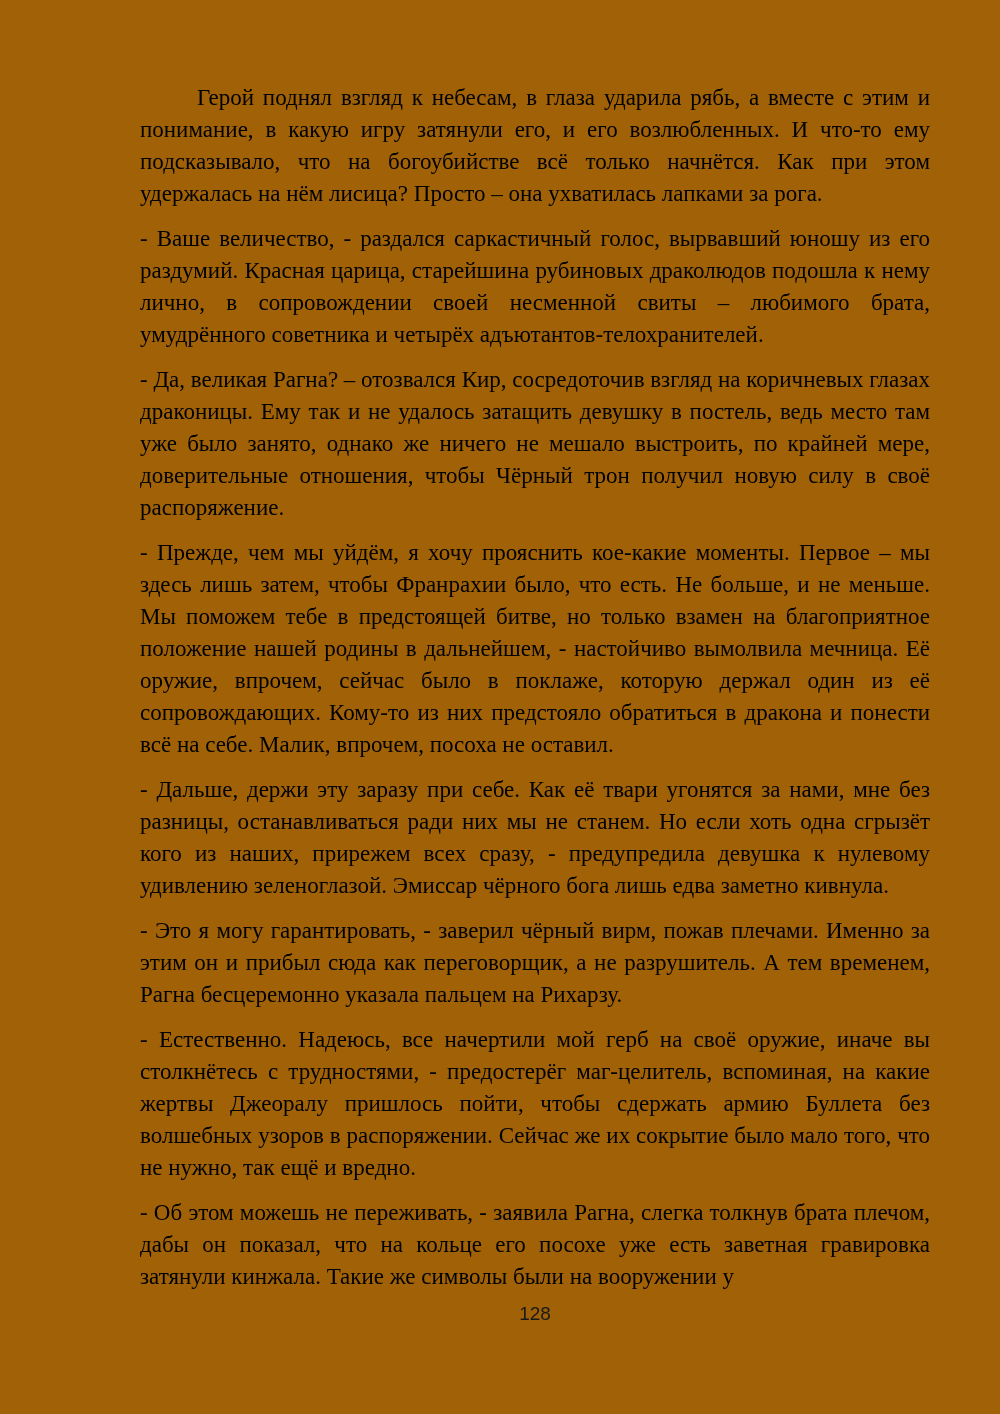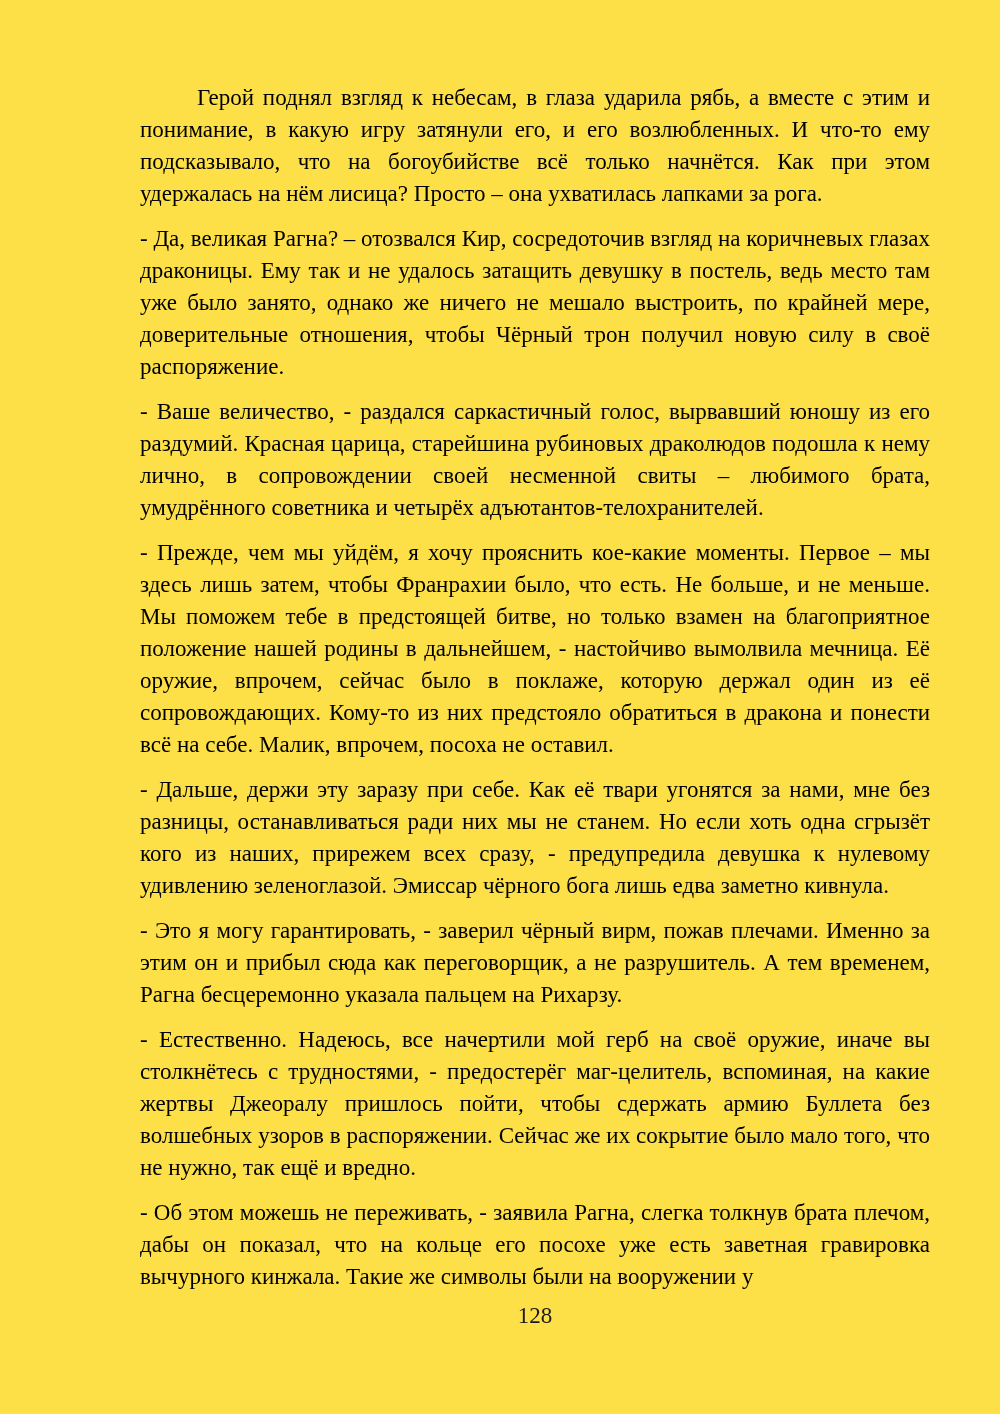--- a/index.html
+++ b/index.html
@@ -4,21 +4,21 @@
 <style>
   html, body {
     margin: 0;
     padding: 0;
     background: #ffffff;
   }
   .page {
     position: relative;
     width: 1000px;
     height: 1414px;
-    background: #fde047;
+    background: #a16207;
     color: #000000;
     overflow: hidden;
   }
   .content {
     position: absolute;
     left: 140px;
     top: 82px;
     width: 790px;
   }
   .content p {
@@ -31,33 +31,33 @@
   }
   .content p.first {
     text-indent: 57px;
   }
   .page-number {
     position: absolute;
     top: 1303px;
     left: 140px;
     width: 790px;
     text-align: center;
-    font-family: Liberation Serif, serif;
-    font-size: 23px;
+    font-family: Liberation Sans, sans-serif;
+    font-size: 19px;
     color: #1a1a1a;
   }
 </style>
 </head>
 <body>
 
 <div class="page">
   <div class="content">
     <p class="first">Герой поднял взгляд к небесам, в глаза ударила рябь, а вместе с этим и понимание, в какую игру затянули его, и его возлюбленных. И что-то ему подсказывало, что на богоубийстве всё только начнётся. Как при этом удержалась на нём лисица? Просто – она ухватилась лапками за рога.</p>
+    <p>- Ваше величество, - раздался саркастичный голос, вырвавший юношу из его раздумий. Красная царица, старейшина рубиновых драколюдов подошла к нему лично, в сопровождении своей несменной свиты – любимого брата, умудрённого советника и четырёх адъютантов-телохранителей.</p>
     <p>- Да, великая Рагна? – отозвался Кир, сосредоточив взгляд на коричневых глазах драконицы. Ему так и не удалось затащить девушку в постель, ведь место там уже было занято, однако же ничего не мешало выстроить, по крайней мере, доверительные отношения, чтобы Чёрный трон получил новую силу в своё распоряжение.</p>
-    <p>- Ваше величество, - раздался саркастичный голос, вырвавший юношу из его раздумий. Красная царица, старейшина рубиновых драколюдов подошла к нему лично, в сопровождении своей несменной свиты – любимого брата, умудрённого советника и четырёх адъютантов-телохранителей.</p>
     <p>- Прежде, чем мы уйдём, я хочу прояснить кое-какие моменты. Первое – мы здесь лишь затем, чтобы Франрахии было, что есть. Не больше, и не меньше. Мы поможем тебе в предстоящей битве, но только взамен на благоприятное положение нашей родины в дальнейшем, - настойчиво вымолвила мечница. Её оружие, впрочем, сейчас было в поклаже, которую держал один из её сопровождающих. Кому-то из них предстояло обратиться в дракона и понести всё на себе. Малик, впрочем, посоха не оставил.</p>
     <p>- Дальше, держи эту заразу при себе. Как её твари угонятся за нами, мне без разницы, останавливаться ради них мы не станем. Но если хоть одна сгрызёт кого из наших, прирежем всех сразу, - предупредила девушка к нулевому удивлению зеленоглазой. Эмиссар чёрного бога лишь едва заметно кивнула.</p>
     <p>- Это я могу гарантировать, - заверил чёрный вирм, пожав плечами. Именно за этим он и прибыл сюда как переговорщик, а не разрушитель. А тем временем, Рагна бесцеремонно указала пальцем на Рихарзу.</p>
     <p>- Естественно. Надеюсь, все начертили мой герб на своё оружие, иначе вы столкнётесь с трудностями, - предостерёг маг-целитель, вспоминая, на какие жертвы Джеоралу пришлось пойти, чтобы сдержать армию Буллета без волшебных узоров в распоряжении. Сейчас же их сокрытие было мало того, что не нужно, так ещё и вредно.</p>
-    <p>- Об этом можешь не переживать, - заявила Рагна, слегка толкнув брата плечом, дабы он показал, что на кольце его посохе уже есть заветная гравировка вычурного кинжала. Такие же символы были на вооружении у</p>
+    <p>- Об этом можешь не переживать, - заявила Рагна, слегка толкнув брата плечом, дабы он показал, что на кольце его посохе уже есть заветная гравировка затянули кинжала. Такие же символы были на вооружении у</p>
   </div>
   <div class="page-number">128</div>
 </div>
 
 </body></html>

